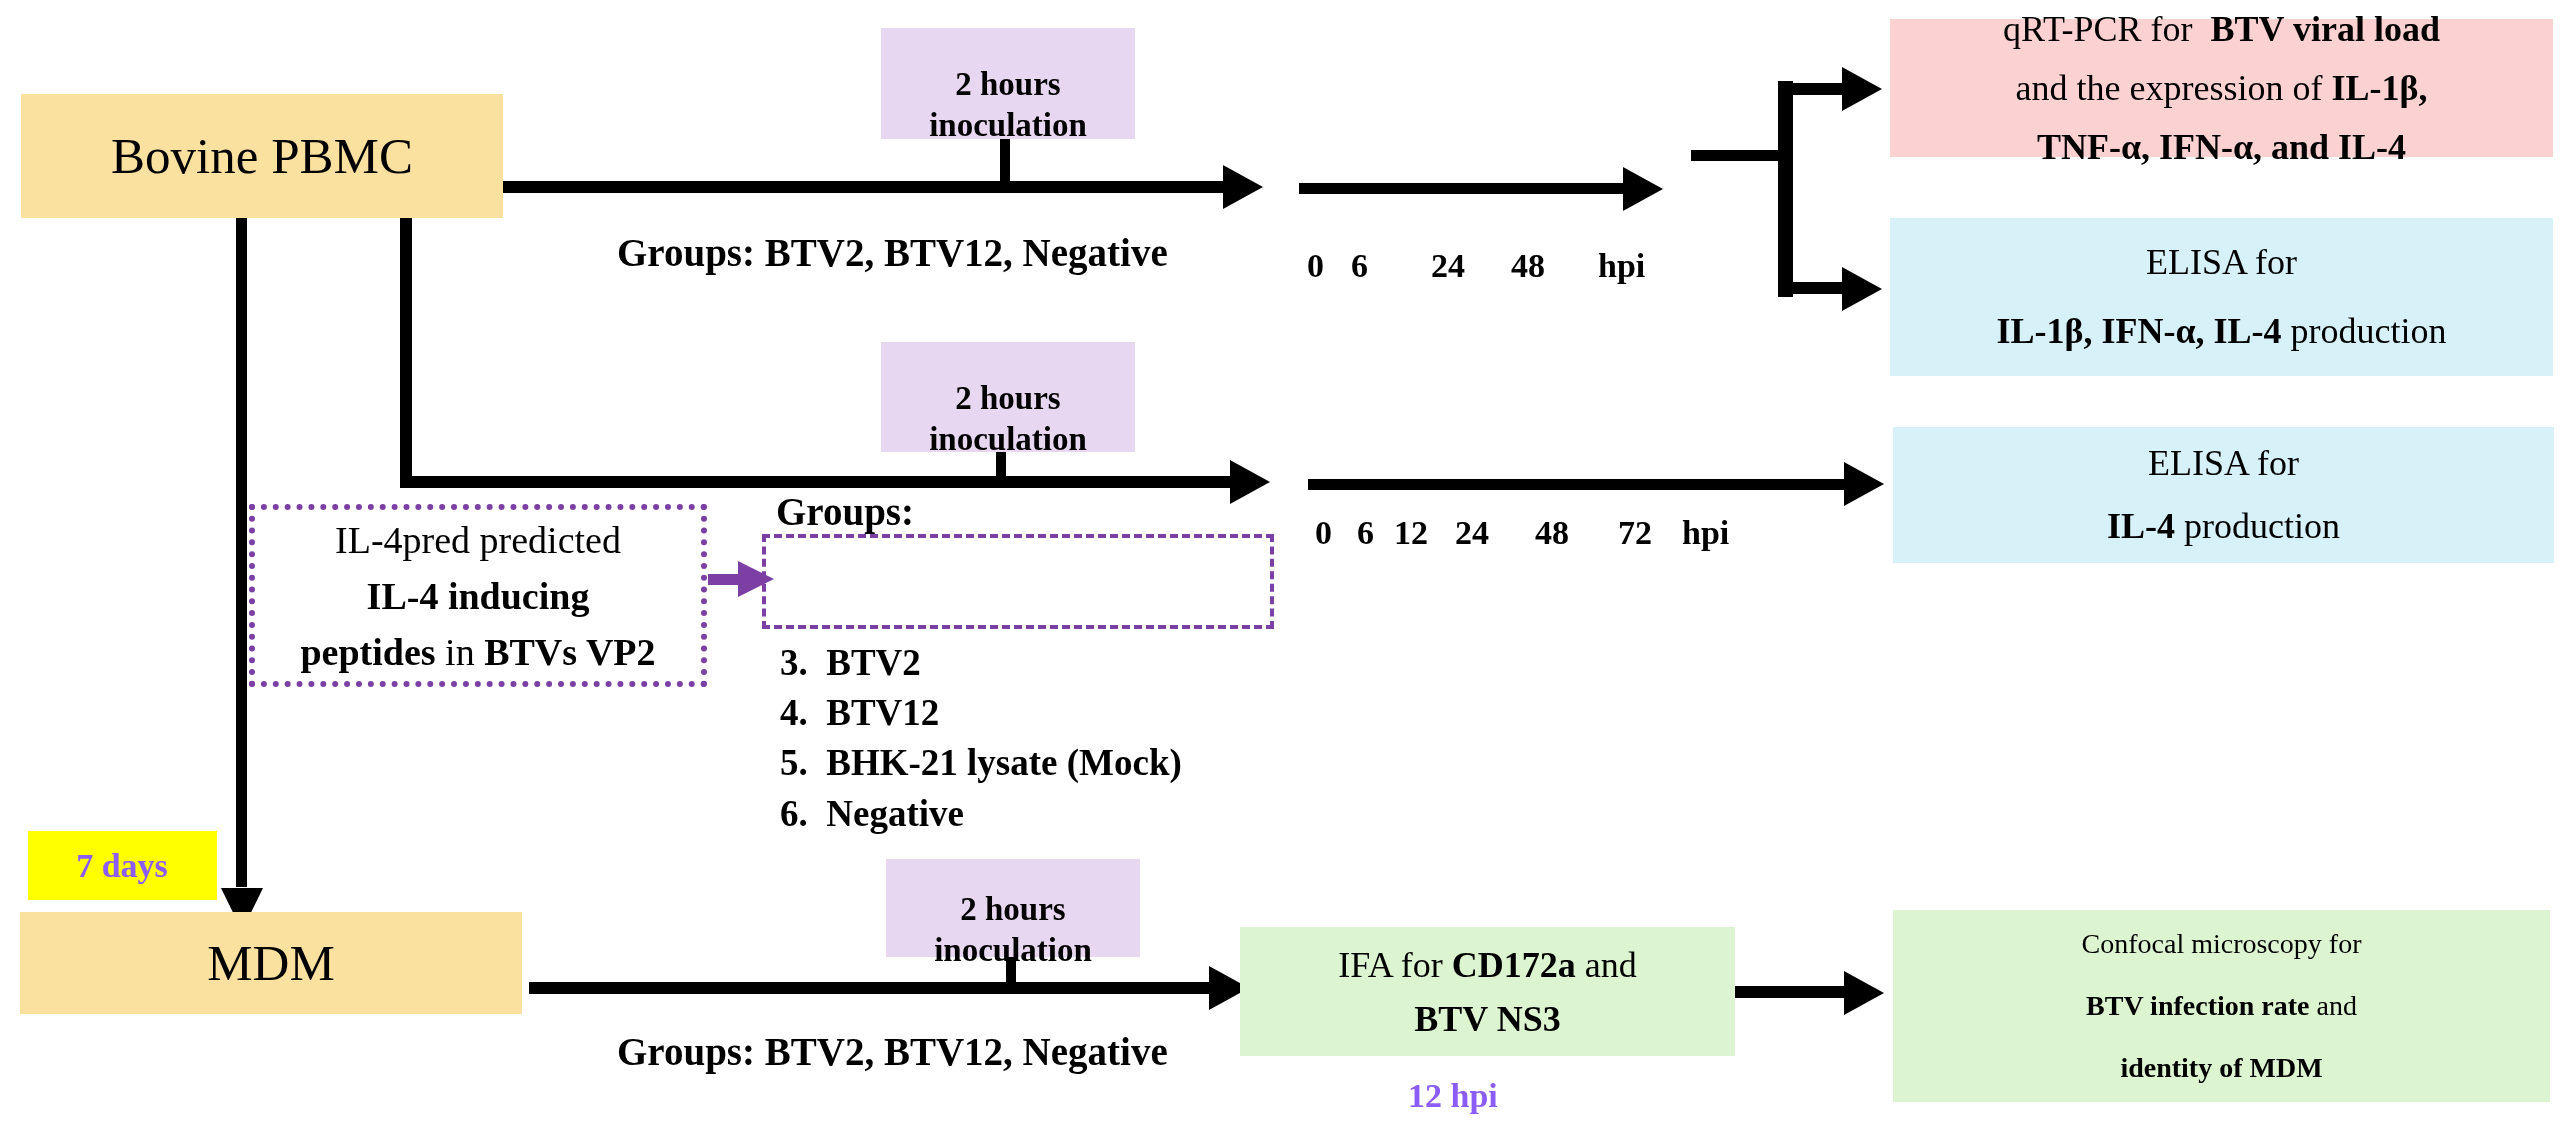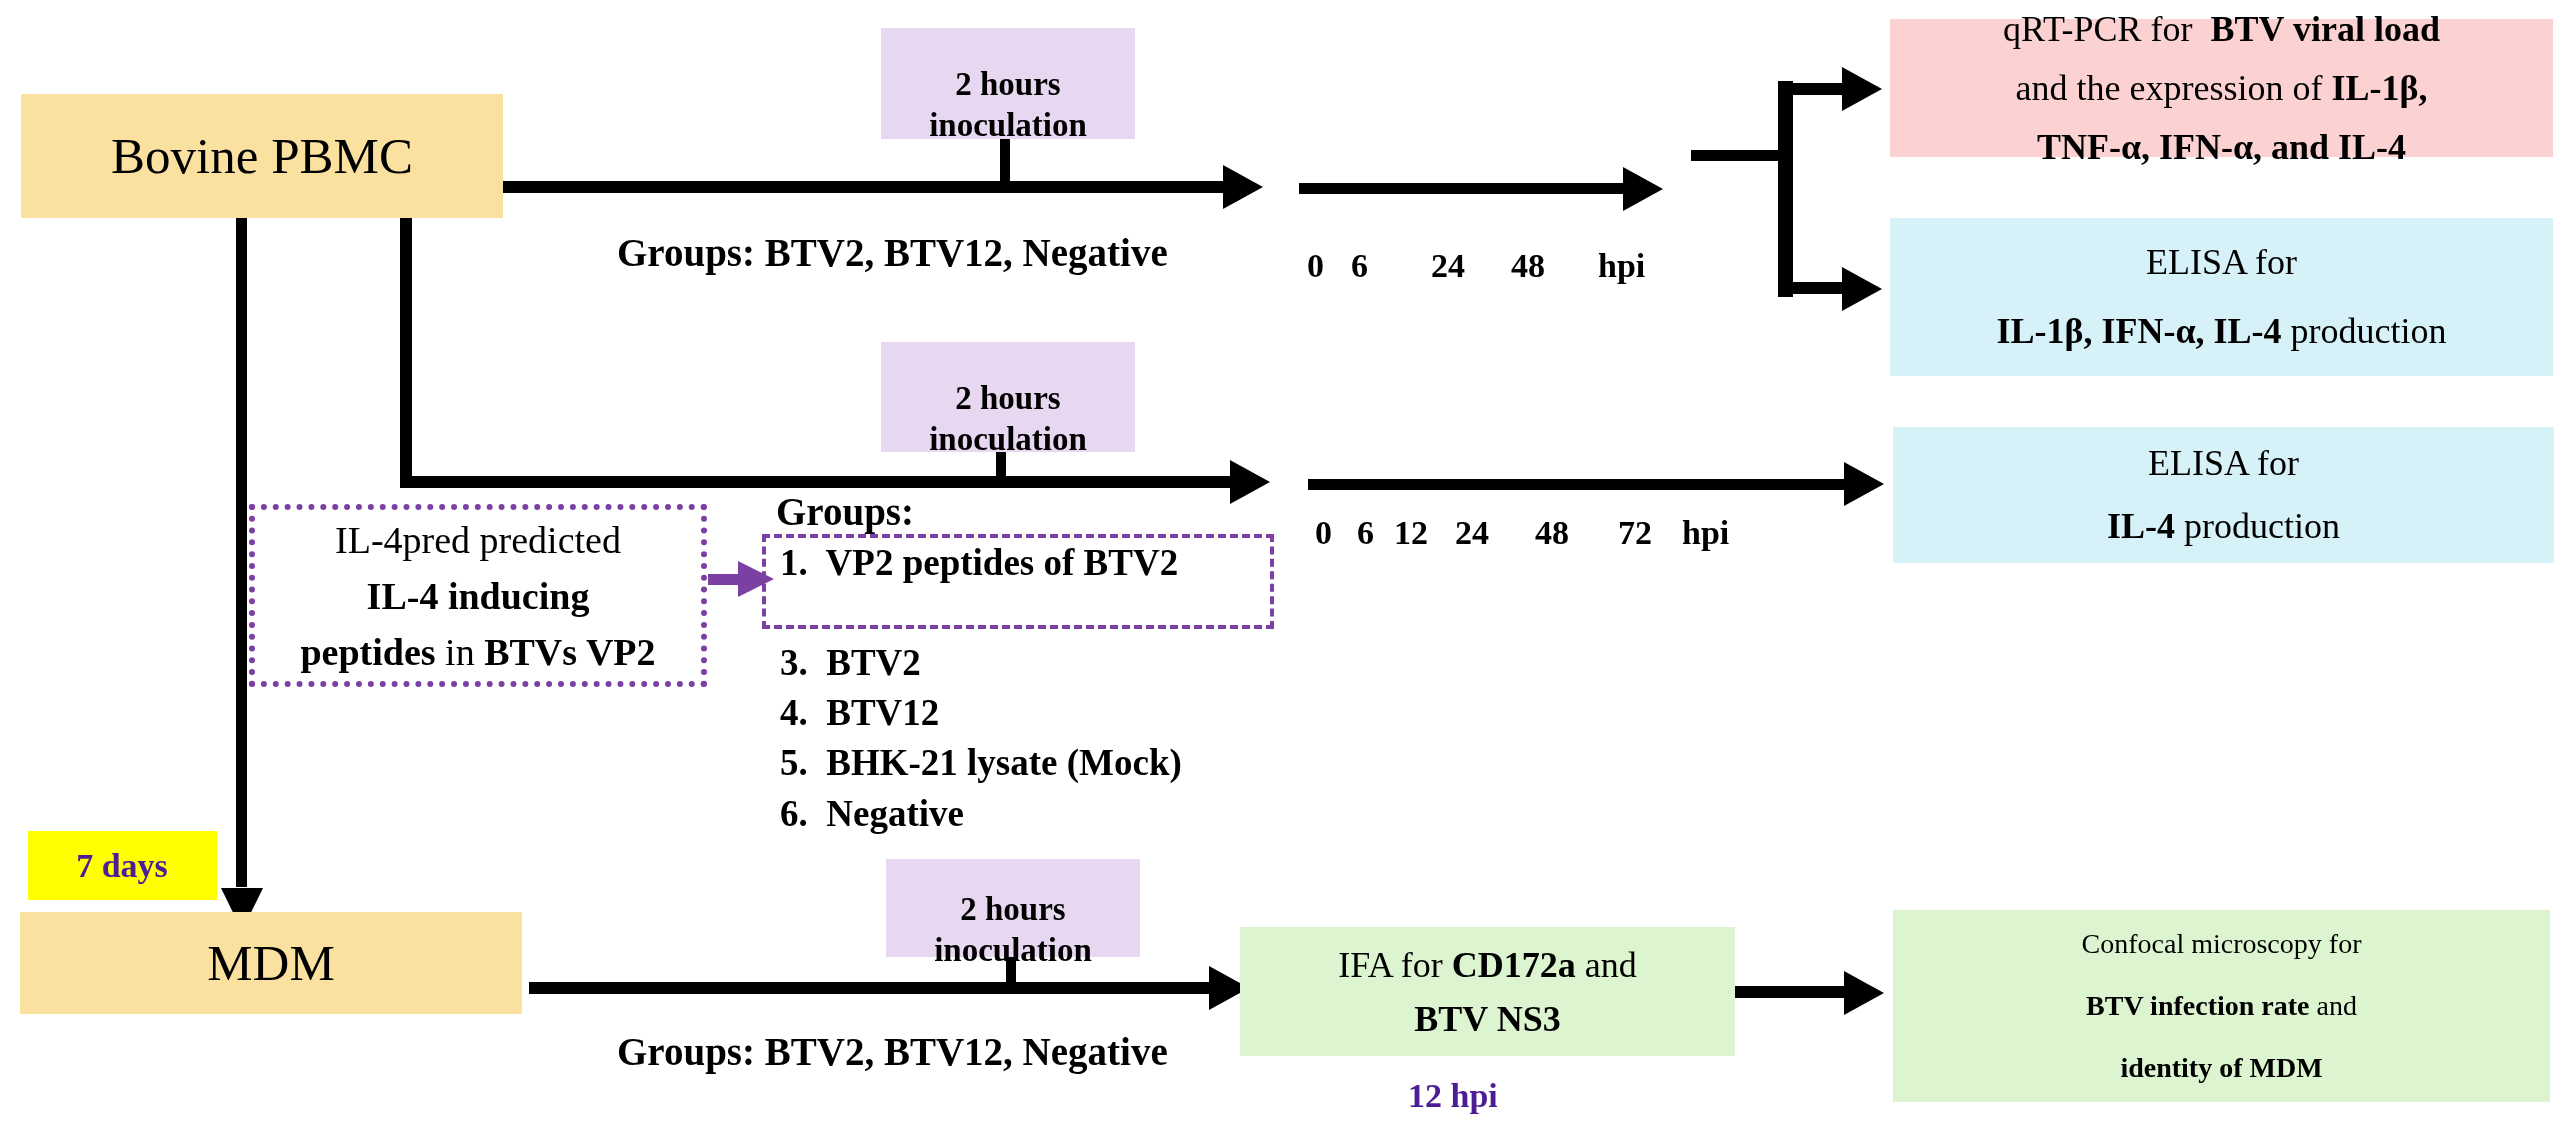--- a/index.html
+++ b/index.html
@@ -13,21 +13,21 @@
   .pinkbg{background:#FBD1D1;}
   .cyanbg{background:#D6F1F8;}
   .greenbg{background:#DCF5D0;}
   .yellowbg{background:#FFFF00;}
 
   .title-text{font-size:51px;font-weight:normal;color:#000;}
   .inoc-text{font-size:33px;font-weight:bold;line-height:41px;color:#000;margin-top:44px;}
   .label-bold{font-size:39px;font-weight:bold;color:#000;white-space:pre;}
   .tl-num{font-size:34px;font-weight:bold;color:#000;white-space:pre;}
   .item-text{font-size:37px;font-weight:bold;color:#000;white-space:pre;line-height:50px;}
-  .small-bold{font-size:34px;font-weight:bold;color:#4c1d95;white-space:pre;}
+  .small-bold{font-size:34px;font-weight:bold;color:#8b5cf6;white-space:pre;}
 
   .rich{font-weight:normal;color:#000;text-align:center;}
   .rich > div{white-space:pre-wrap;}
   .rich b{font-weight:bold;}
   .pink-rich{font-size:36px;line-height:59px;}
   .cyan1-rich{font-size:36px;line-height:69px;}
   .cyan2-rich{font-size:36px;line-height:63px;}
   .green1-rich{font-size:36px;line-height:54px;}
   .green2-rich{font-size:28px;line-height:62px;}
   .dotted-rich{font-size:38px;line-height:56px;}
@@ -130,21 +130,20 @@
         <div><span>IL-4pred predicted</span></div>
         <div><b>IL-4 inducing</b></div>
         <div><b>peptides</b><span> in </span><b>BTVs VP2</b></div>
       </div>
   </div>
   <div class="abs p-shaft" style="left:708px;top:574px;width:31px;height:11px;"></div>
   <div class="abs p-head" style="left:738px;top:561px;"></div>
 
   <div class="abs label-bold" style="left:776px;top:489px;">Groups:</div>
   <div class="abs dashedbox" style="left:762px;top:534px;width:512px;height:95px;"></div>
-  <div class="abs item-text" style="left:780px;top:538px;">1.  VP2 peptides of BTV2</div>
   <div class="abs item-text" style="left:780px;top:638px;">3.  BTV2</div>
   <div class="abs item-text" style="left:780px;top:688px;">4.  BTV12</div>
   <div class="abs item-text" style="left:780px;top:738px;">5.  BHK-21 lysate (Mock)</div>
   <div class="abs item-text" style="left:780px;top:789px;">6.  Negative</div>
 
   <div class="abs node yellowbg" style="left:27.5px;top:831px;width:189px;height:69px;">
     <span class="small-bold">7 days</span>
   </div>
 
   <div class="abs node tan" style="left:20px;top:912px;width:502px;height:102px;">

